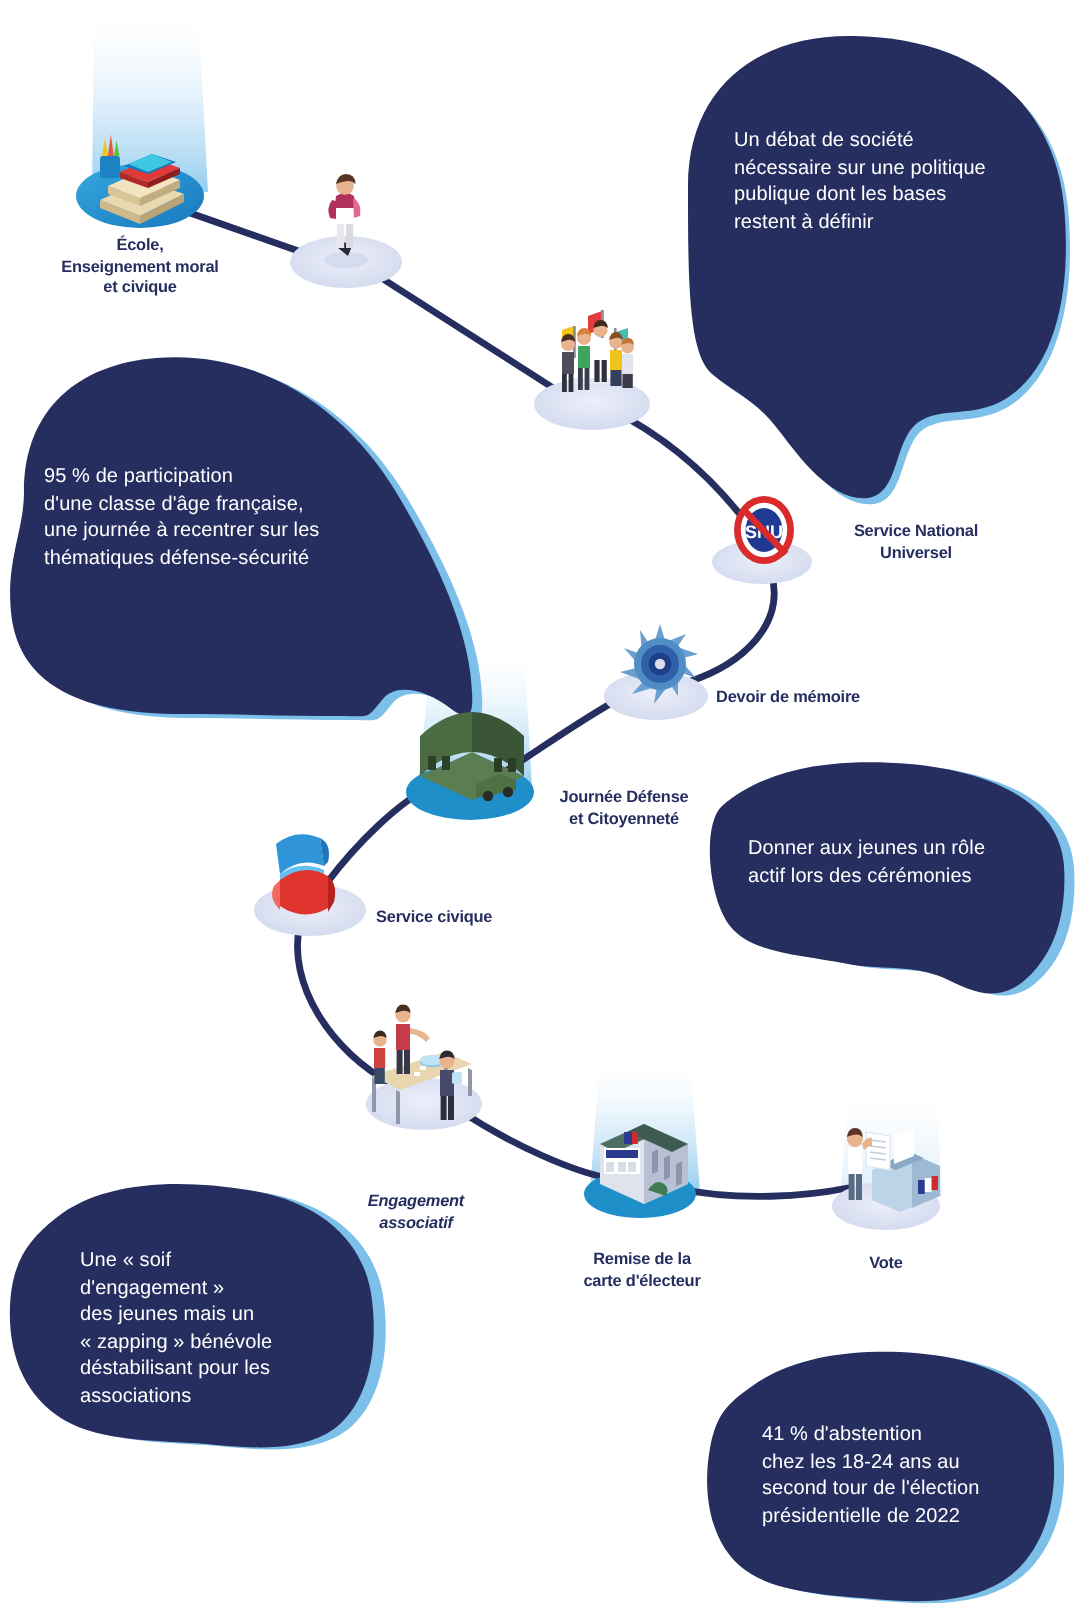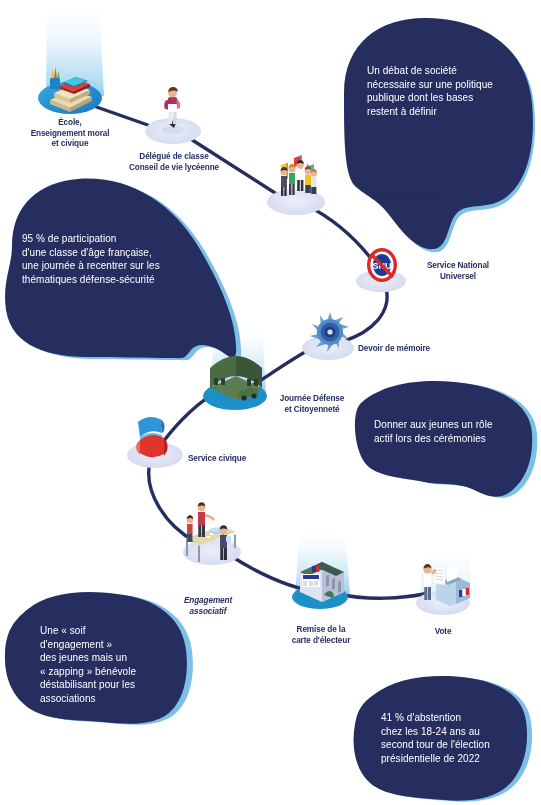--- a/index.html
+++ b/index.html
@@ -376,22 +376,20 @@
           <path d="M431,572 q3,-4 5,-3 l0,4 q-2,0 -4,2 z" fill="#e8b48f"></path>
         </g>
       </g>
     </g>
   </svg>
 
   <div class="node-label" style="left:10px;top:118px;width:120px;">École,
 Enseignement moral
 et civique</div>
 
-  <div class="node-label" style="left:118px;top:152px;width:112px;">Délégué de classe
-Conseil de vie lycéenne</div>
 
   <div class="node-label" style="left:337px;top:189px;width:110px;text-align:left;margin-left:36px;">Conseil de jeunes</div>
 
   <div class="node-label" style="left:408px;top:261px;width:100px;">Service National
 Universel</div>
 
   <div class="node-label" style="left:358px;top:344px;width:110px;text-align:left;">Devoir de mémoire</div>
 
   <div class="node-label" style="left:261px;top:394px;width:102px;">Journée Défense
 et Citoyenneté</div>

